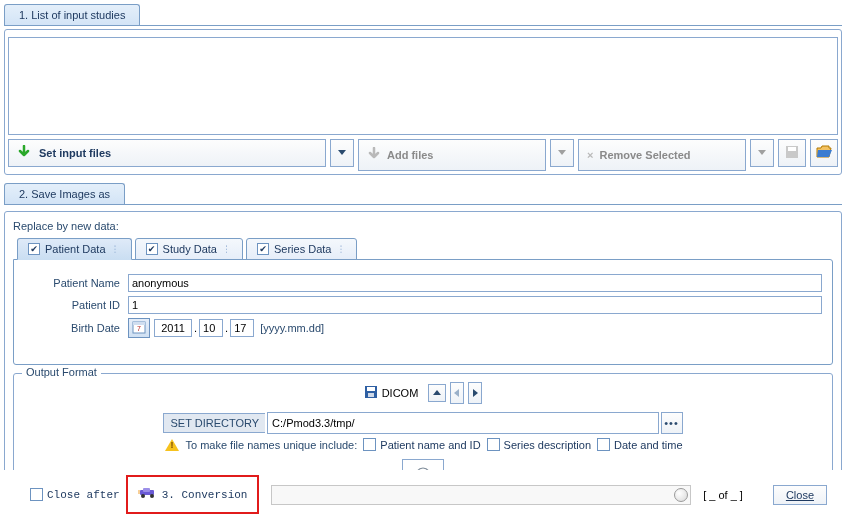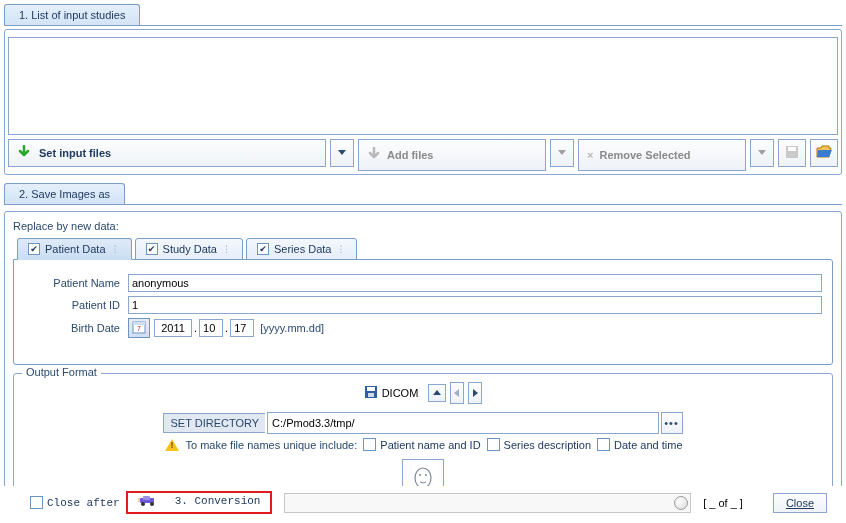--- a/index.html
+++ b/index.html
@@ -231,24 +231,24 @@
     justify-content: space-between;
     border: 1px solid transparent;
     padding: 4px;
     background: #fff;
   }
   .left-group { display: flex; align-items: center; gap: 6px; margin-left: 21px; font-family: Liberation Mono, monospace; }
   .right-group { display: flex; align-items: center; gap: 30px; margin-right: 10px; }
 
   .conversion-btn {
     border: 2px solid #e11b1b;
-    padding: 2px 10px;
+    padding: 10px 10px;
     display: inline-flex;
-    align-items: flex-start;
-    gap: 17px;
+    align-items: center;
+    gap: 4px;
     background: #fff;
     color: #1f3a60;
   }
 
   .progress-area {
     flex: 1;
     margin: 0 12px;
     height: 20px;
     border: 1px solid #c7c7c7;
     position: relative;

